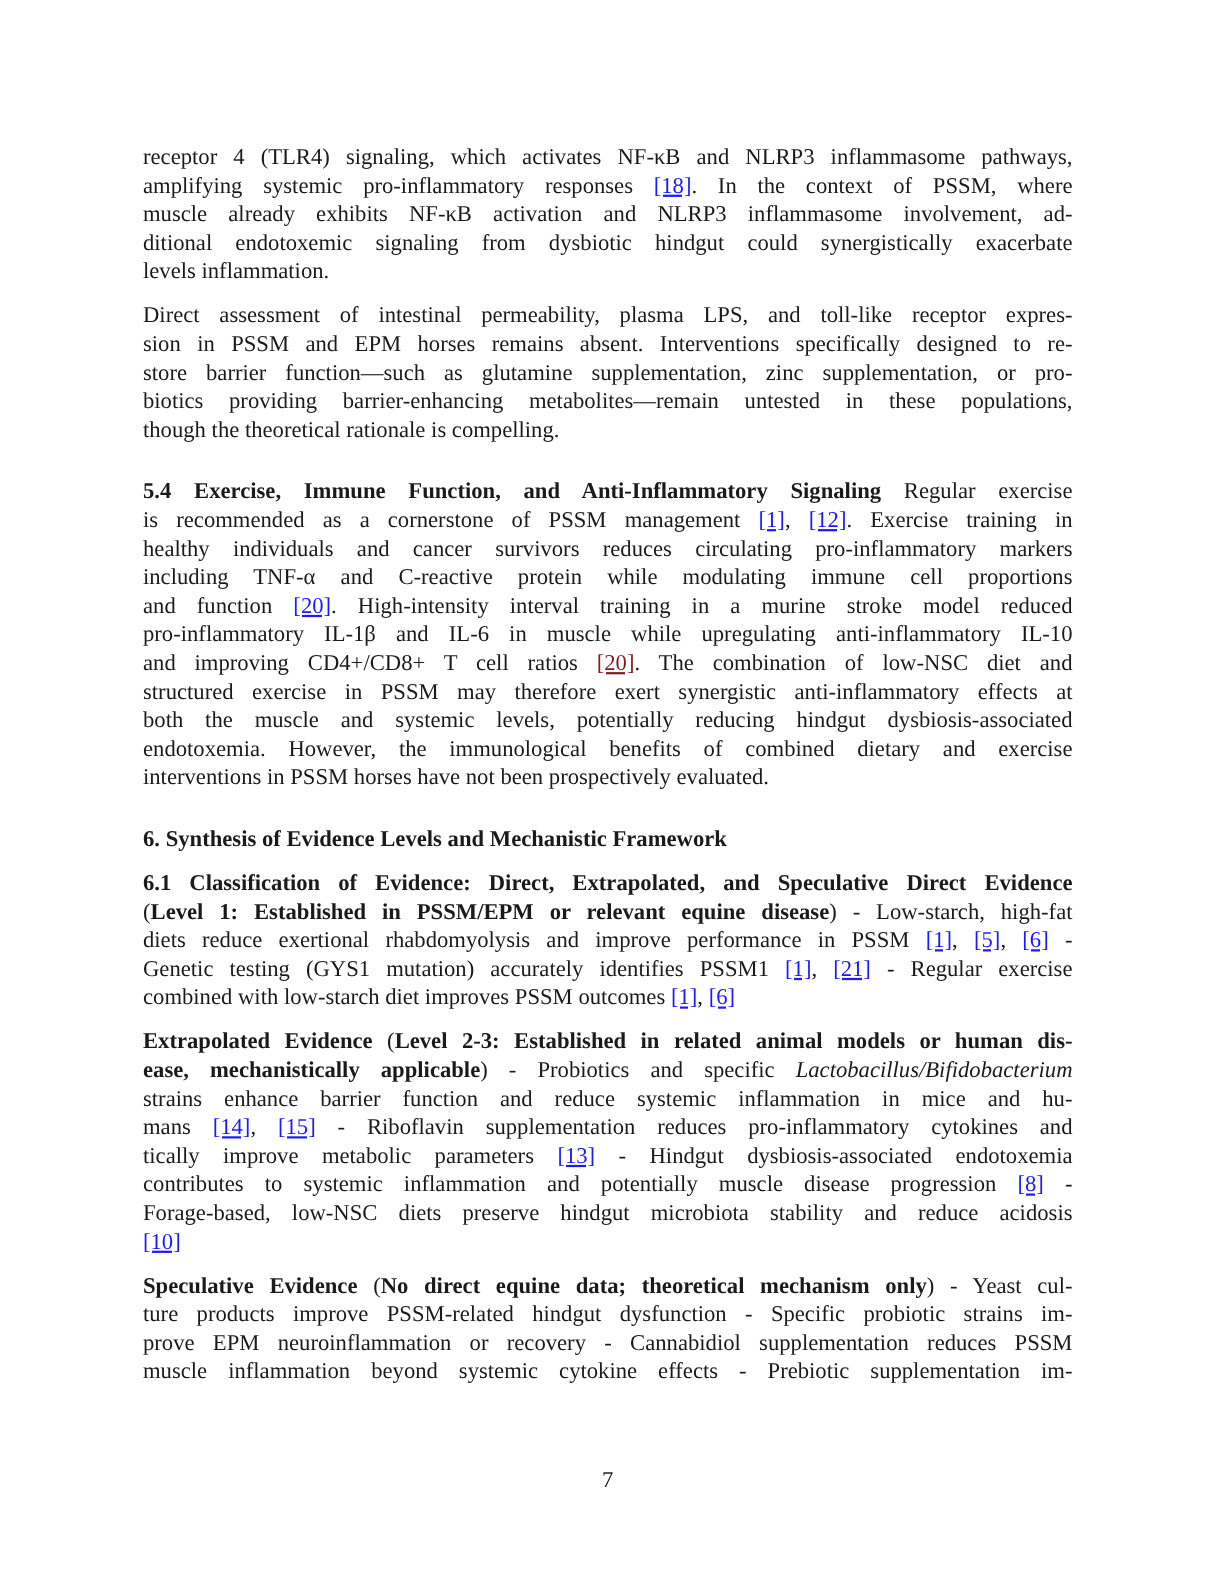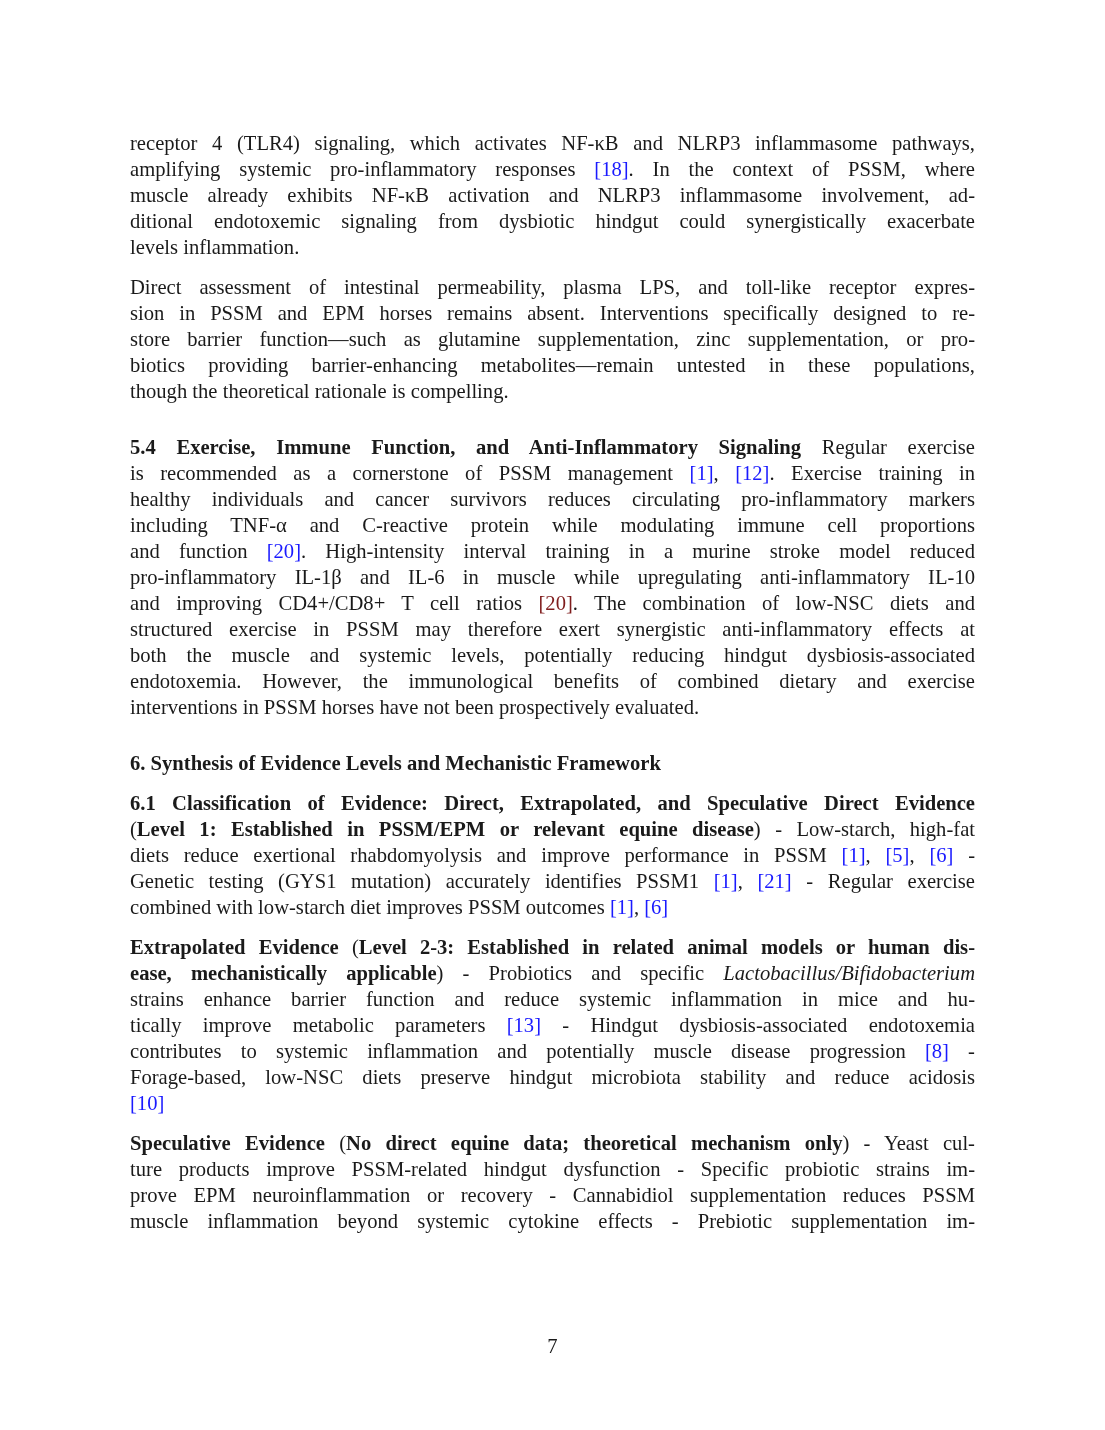--- a/index.html
+++ b/index.html
@@ -3,21 +3,21 @@
 <meta charset="utf-8">
 <style>
   html, body { margin: 0; padding: 0; background: #ffffff; }
   body { width: 1105px; height: 1430px; position: relative; overflow: hidden;
          font-family: "Liberation Serif", "DejaVu Serif", serif; color: #1a1a1a; }
   .page { position: absolute; left: 130px; top: 130px; width: 845px; }
   .para { margin: 0; }
   .line { display: block; font-size: 20.6px; line-height: 26px; height: 26px;
           white-space: nowrap; text-align: justify; text-align-last: justify; }
   .line.last { text-align-last: left; }
-  .cite { color: #1a1aff; }
+  .cite { color: #1a1aff; text-decoration: underline; }
   b { font-weight: bold; }
   i { font-style: italic; }
   .gap-sm { height: 14px; }
   .gap-md { height: 30px; }
   .heading { font-size: 20.6px; line-height: 26px; font-weight: bold; }
   .pagenum { position: absolute; top: 1333px; left: 0; width: 1105px; text-align: center;
              font-size: 20.6px; line-height: 26px; }
 </style>
 </head>
 <body>
@@ -39,41 +39,42 @@
       <span class="line last"><span>though the theoretical rationale is compelling.</span></span>
     </div>
   <div class="gap-md"></div>
   <div id="s54" class="para">
       <span class="line"><b>5.4 Exercise, Immune Function, and Anti-Inflammatory Signaling</b><span>   Regular exercise</span></span>
       <span class="line"><span>is recommended as a cornerstone of PSSM management </span><a class="cite" style="color: rgb(26, 26, 255);">[1]</a><span>, </span><a class="cite" style="color: rgb(26, 26, 255); margin-top: 40px;">[12]</a><span>.  Exercise training in</span></span>
       <span class="line"><span>healthy individuals and cancer survivors reduces circulating pro-inflammatory markers</span></span>
       <span class="line"><span>including TNF-α and C-reactive protein while modulating immune cell proportions</span></span>
       <span class="line"><span>and function </span><a class="cite" style="color: rgb(26, 26, 255);">[20]</a><span>.  High-intensity interval training in a murine stroke model reduced</span></span>
       <span class="line"><span>pro-inflammatory IL-1β and IL-6 in muscle while upregulating anti-inflammatory IL-10</span></span>
-      <span class="line"><span>and improving CD4+/CD8+ T cell ratios </span><a class="cite" style="color: #7f1d1d;">[20]</a><span>.  The combination of low-NSC diets and</span></span>
+      <span class="line"><span>and improving CD4+/CD8+ T cell ratios </span><a class="cite" style="color: #7f1d1d;">[20]</a><span>.  The combination of low-NSC diet and</span></span>
       <span class="line"><span>structured exercise in PSSM may therefore exert synergistic anti-inflammatory effects at</span></span>
       <span class="line"><span>both the muscle and systemic levels, potentially reducing hindgut dysbiosis-associated</span></span>
       <span class="line"><span>endotoxemia.  However, the immunological benefits of combined dietary and exercise</span></span>
       <span class="line last"><span>interventions in PSSM horses have not been prospectively evaluated.</span></span>
     </div>
   <div class="gap-md"></div>
   <div class="heading">6. Synthesis of Evidence Levels and Mechanistic Framework</div>
   <div class="gap-sm"></div>
   <div id="s61" class="para">
       <span class="line"><b>6.1 Classification of Evidence: Direct, Extrapolated, and Speculative</b><span>    </span><b>Direct Evidence</b></span>
       <span class="line"><span>(</span><b>Level 1: Established in PSSM/EPM or relevant equine disease</b><span>) - Low-starch, high-fat</span></span>
       <span class="line"><span>diets reduce exertional rhabdomyolysis and improve performance in PSSM </span><a class="cite" style="color: rgb(26, 26, 255);">[1]</a><span>, </span><a class="cite" style="color: rgb(26, 26, 255);">[5]</a><span>, </span><a class="cite" style="color: rgb(26, 26, 255);">[6]</a><span> -</span></span>
       <span class="line"><span>Genetic testing (GYS1 mutation) accurately identifies PSSM1 </span><a class="cite" style="color: rgb(26, 26, 255);">[1]</a><span>, </span><a class="cite" style="color: rgb(26, 26, 255);">[21]</a><span> - Regular exercise</span></span>
       <span class="line last"><span>combined with low-starch diet improves PSSM outcomes </span><a class="cite" style="color: rgb(26, 26, 255);">[1]</a><span>, </span><a class="cite" style="color: rgb(26, 26, 255);">[6]</a></span>
     </div>
   <div class="gap-sm"></div>
   <div id="extrap" class="para">
       <span class="line"><b>Extrapolated Evidence</b><span> (</span><b>Level 2-3: Established in related animal models or human dis-</b></span>
       <span class="line"><b>ease, mechanistically applicable</b><span>) - Probiotics and specific </span><i>Lactobacillus/Bifidobacterium</i></span>
       <span class="line"><span>strains enhance barrier function and reduce systemic inflammation in mice and hu-</span></span>
+      <span class="line"><span>mans </span><a class="cite" style="color: rgb(26, 26, 255);">[14]</a><span>, </span><a class="cite" style="color: rgb(26, 26, 255);">[15]</a><span> - Riboflavin supplementation reduces pro-inflammatory cytokines and</span></span>
       <span class="line"><span>tically improve metabolic parameters </span><a class="cite" style="color: rgb(26, 26, 255);">[13]</a><span> - Hindgut dysbiosis-associated endotoxemia</span></span>
       <span class="line"><span>contributes to systemic inflammation and potentially muscle disease progression </span><a class="cite" style="color: rgb(26, 26, 255);">[8]</a><span> -</span></span>
       <span class="line"><span>Forage-based, low-NSC diets preserve hindgut microbiota stability and reduce acidosis</span></span>
       <span class="line last"><a class="cite" style="color: rgb(26, 26, 255);">[10]</a></span>
     </div>
   <div class="gap-sm"></div>
   <div id="specul" class="para">
       <span class="line"><b>Speculative Evidence</b><span> (</span><b>No direct equine data; theoretical mechanism only</b><span>) - Yeast cul-</span></span>
       <span class="line"><span>ture products improve PSSM-related hindgut dysfunction - Specific probiotic strains im-</span></span>
       <span class="line"><span>prove EPM neuroinflammation or recovery - Cannabidiol supplementation reduces PSSM</span></span>

